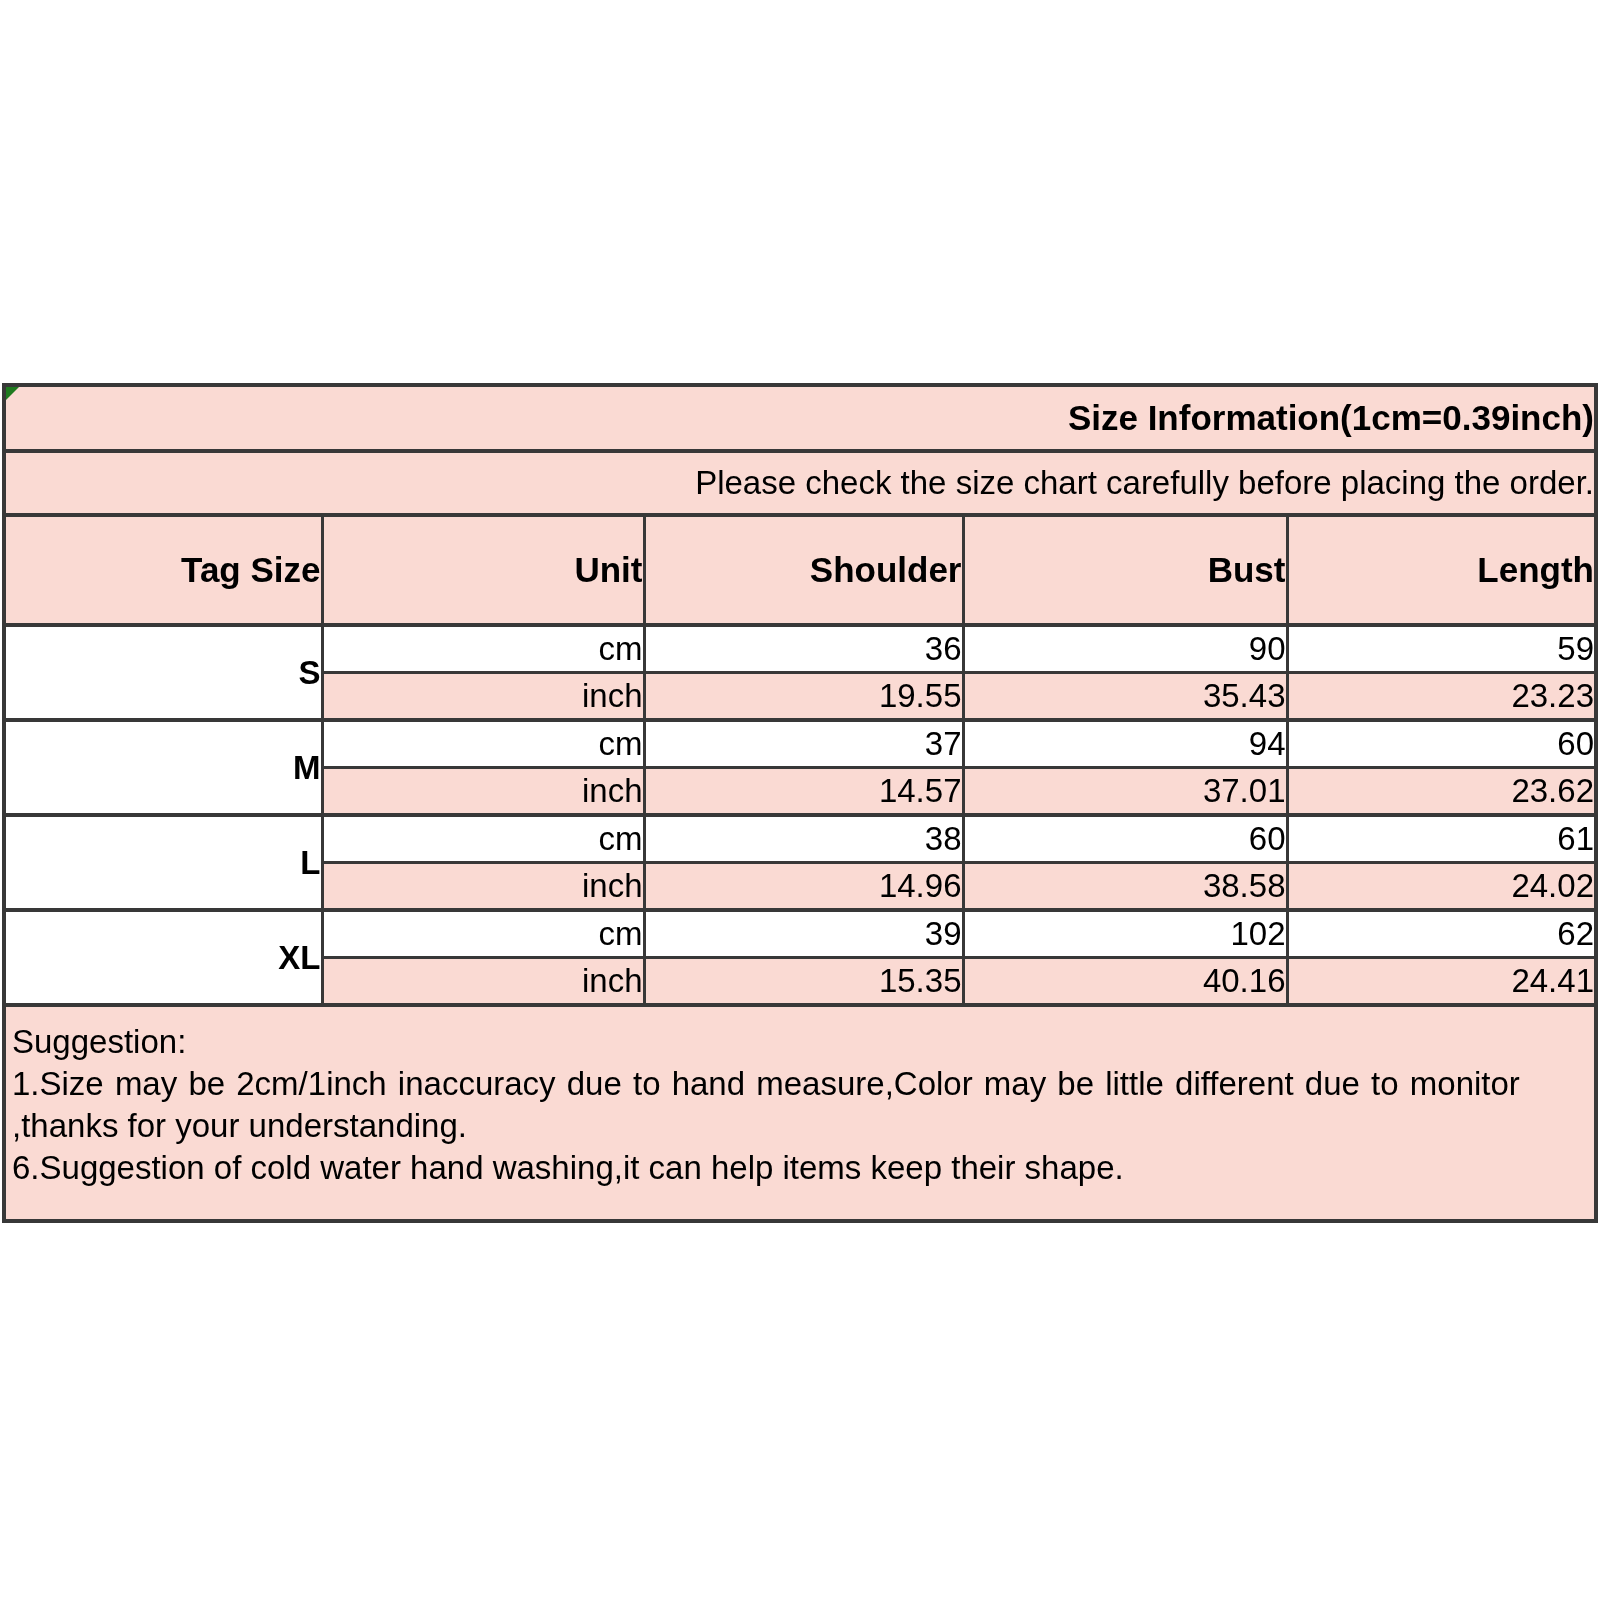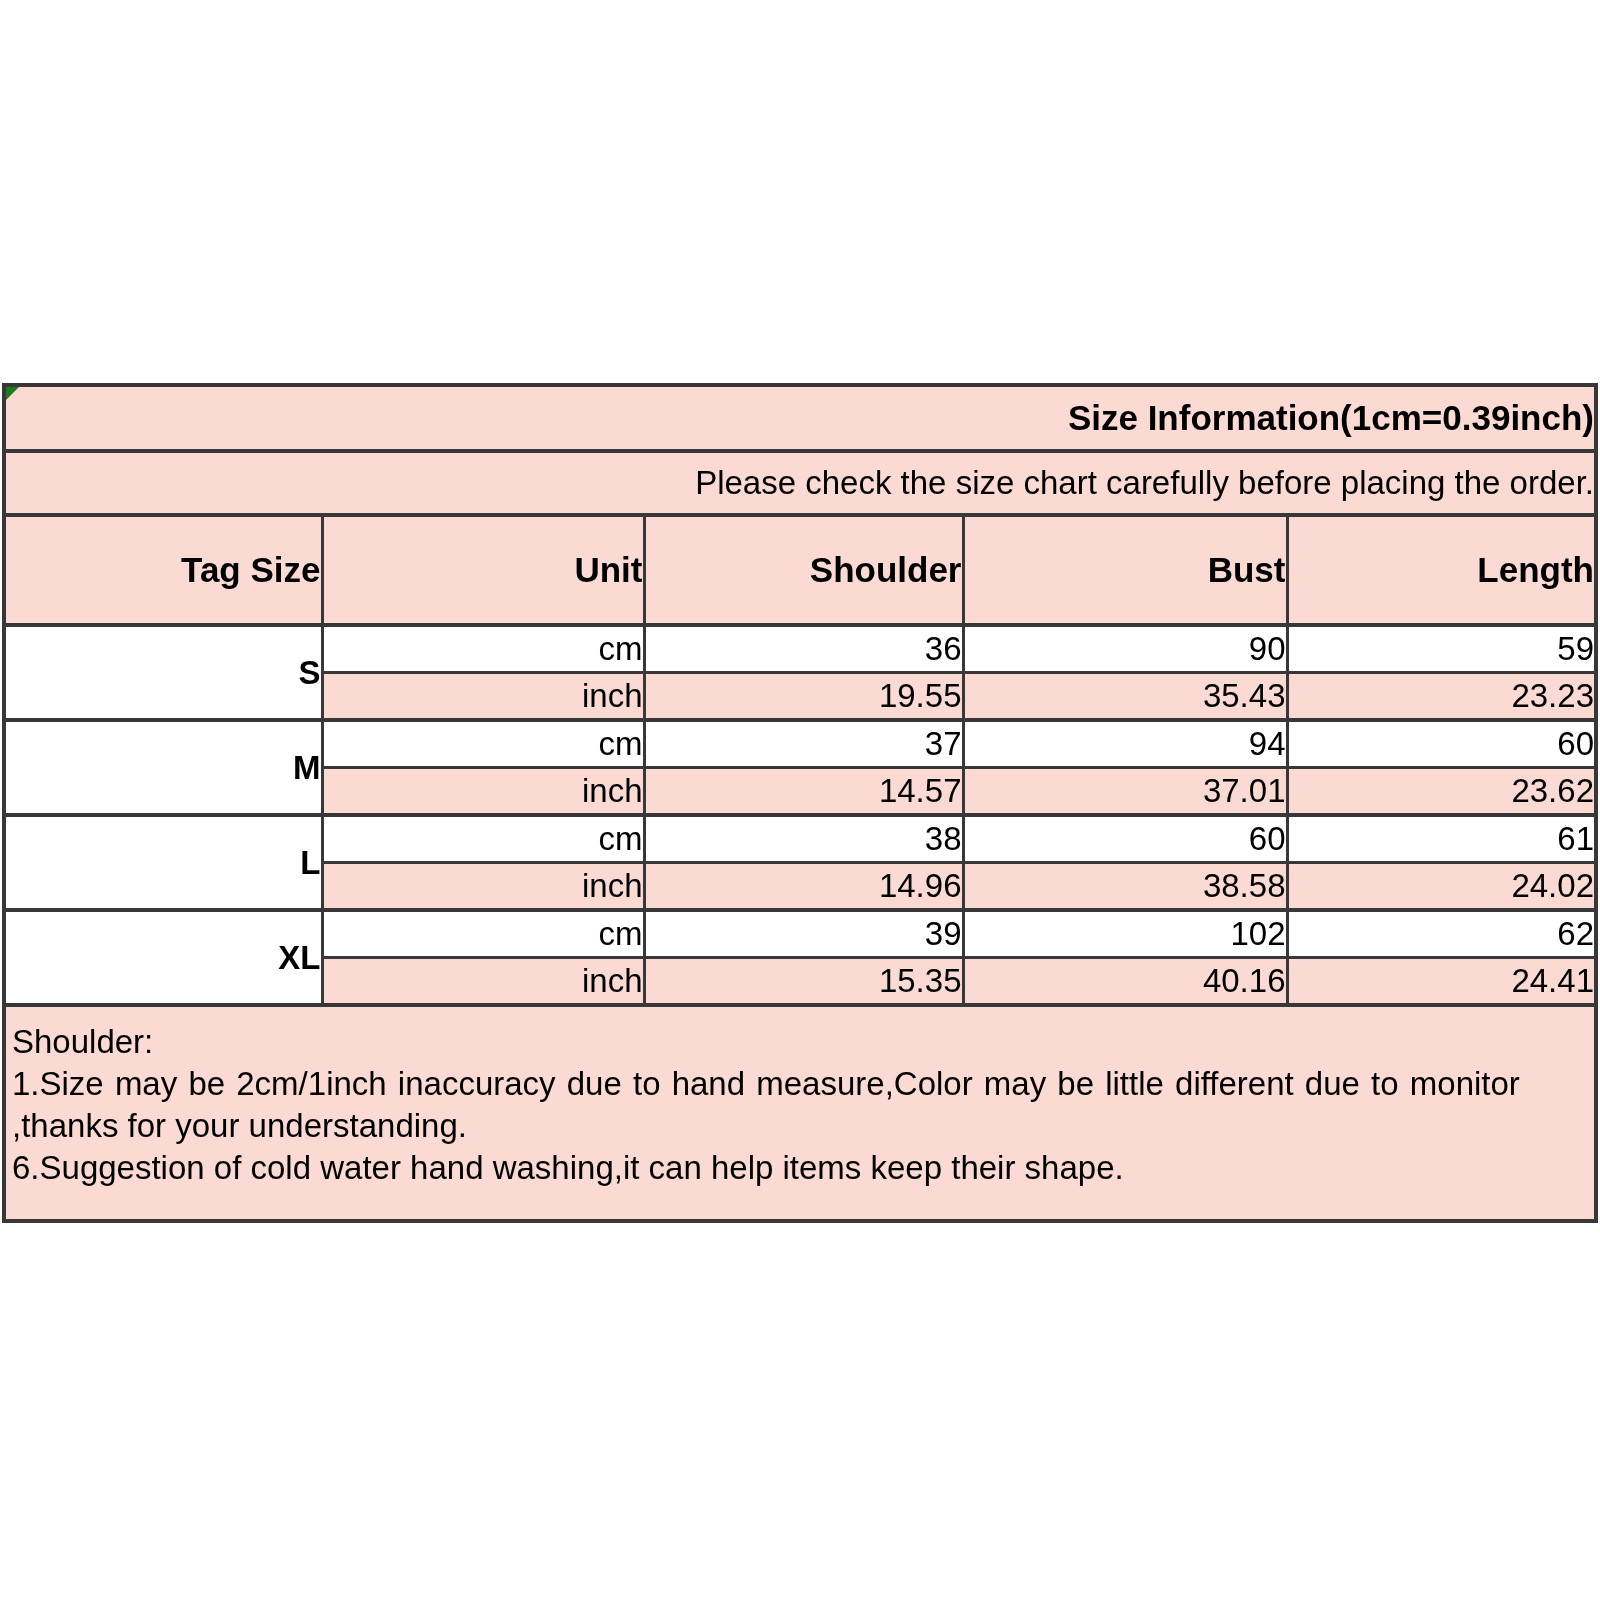--- a/index.html
+++ b/index.html
@@ -170,21 +170,21 @@
         <tr class="row-inch">
           <td>inch</td>
           <td>15.35</td>
           <td>40.16</td>
           <td>24.41</td>
         </tr>
       </tbody>
     <tbody>
       <tr>
         <td class="attention-cell" colspan="5">
-          <div class="attn-line">Shoulder:</div>
+          <div class="attn-line">Suggestion:</div>
           <div class="attn-line wide">1.Size may be 2cm/1inch inaccuracy due to hand measure,Color may be little different due to monitor</div>
           <div class="attn-line">,thanks for your understanding.</div>
           <div class="attn-line">6.Suggestion of cold water hand washing,it can help items keep their shape.</div>
         </td>
       </tr>
     </tbody>
   </table>
 </div>
 
 </body></html>

